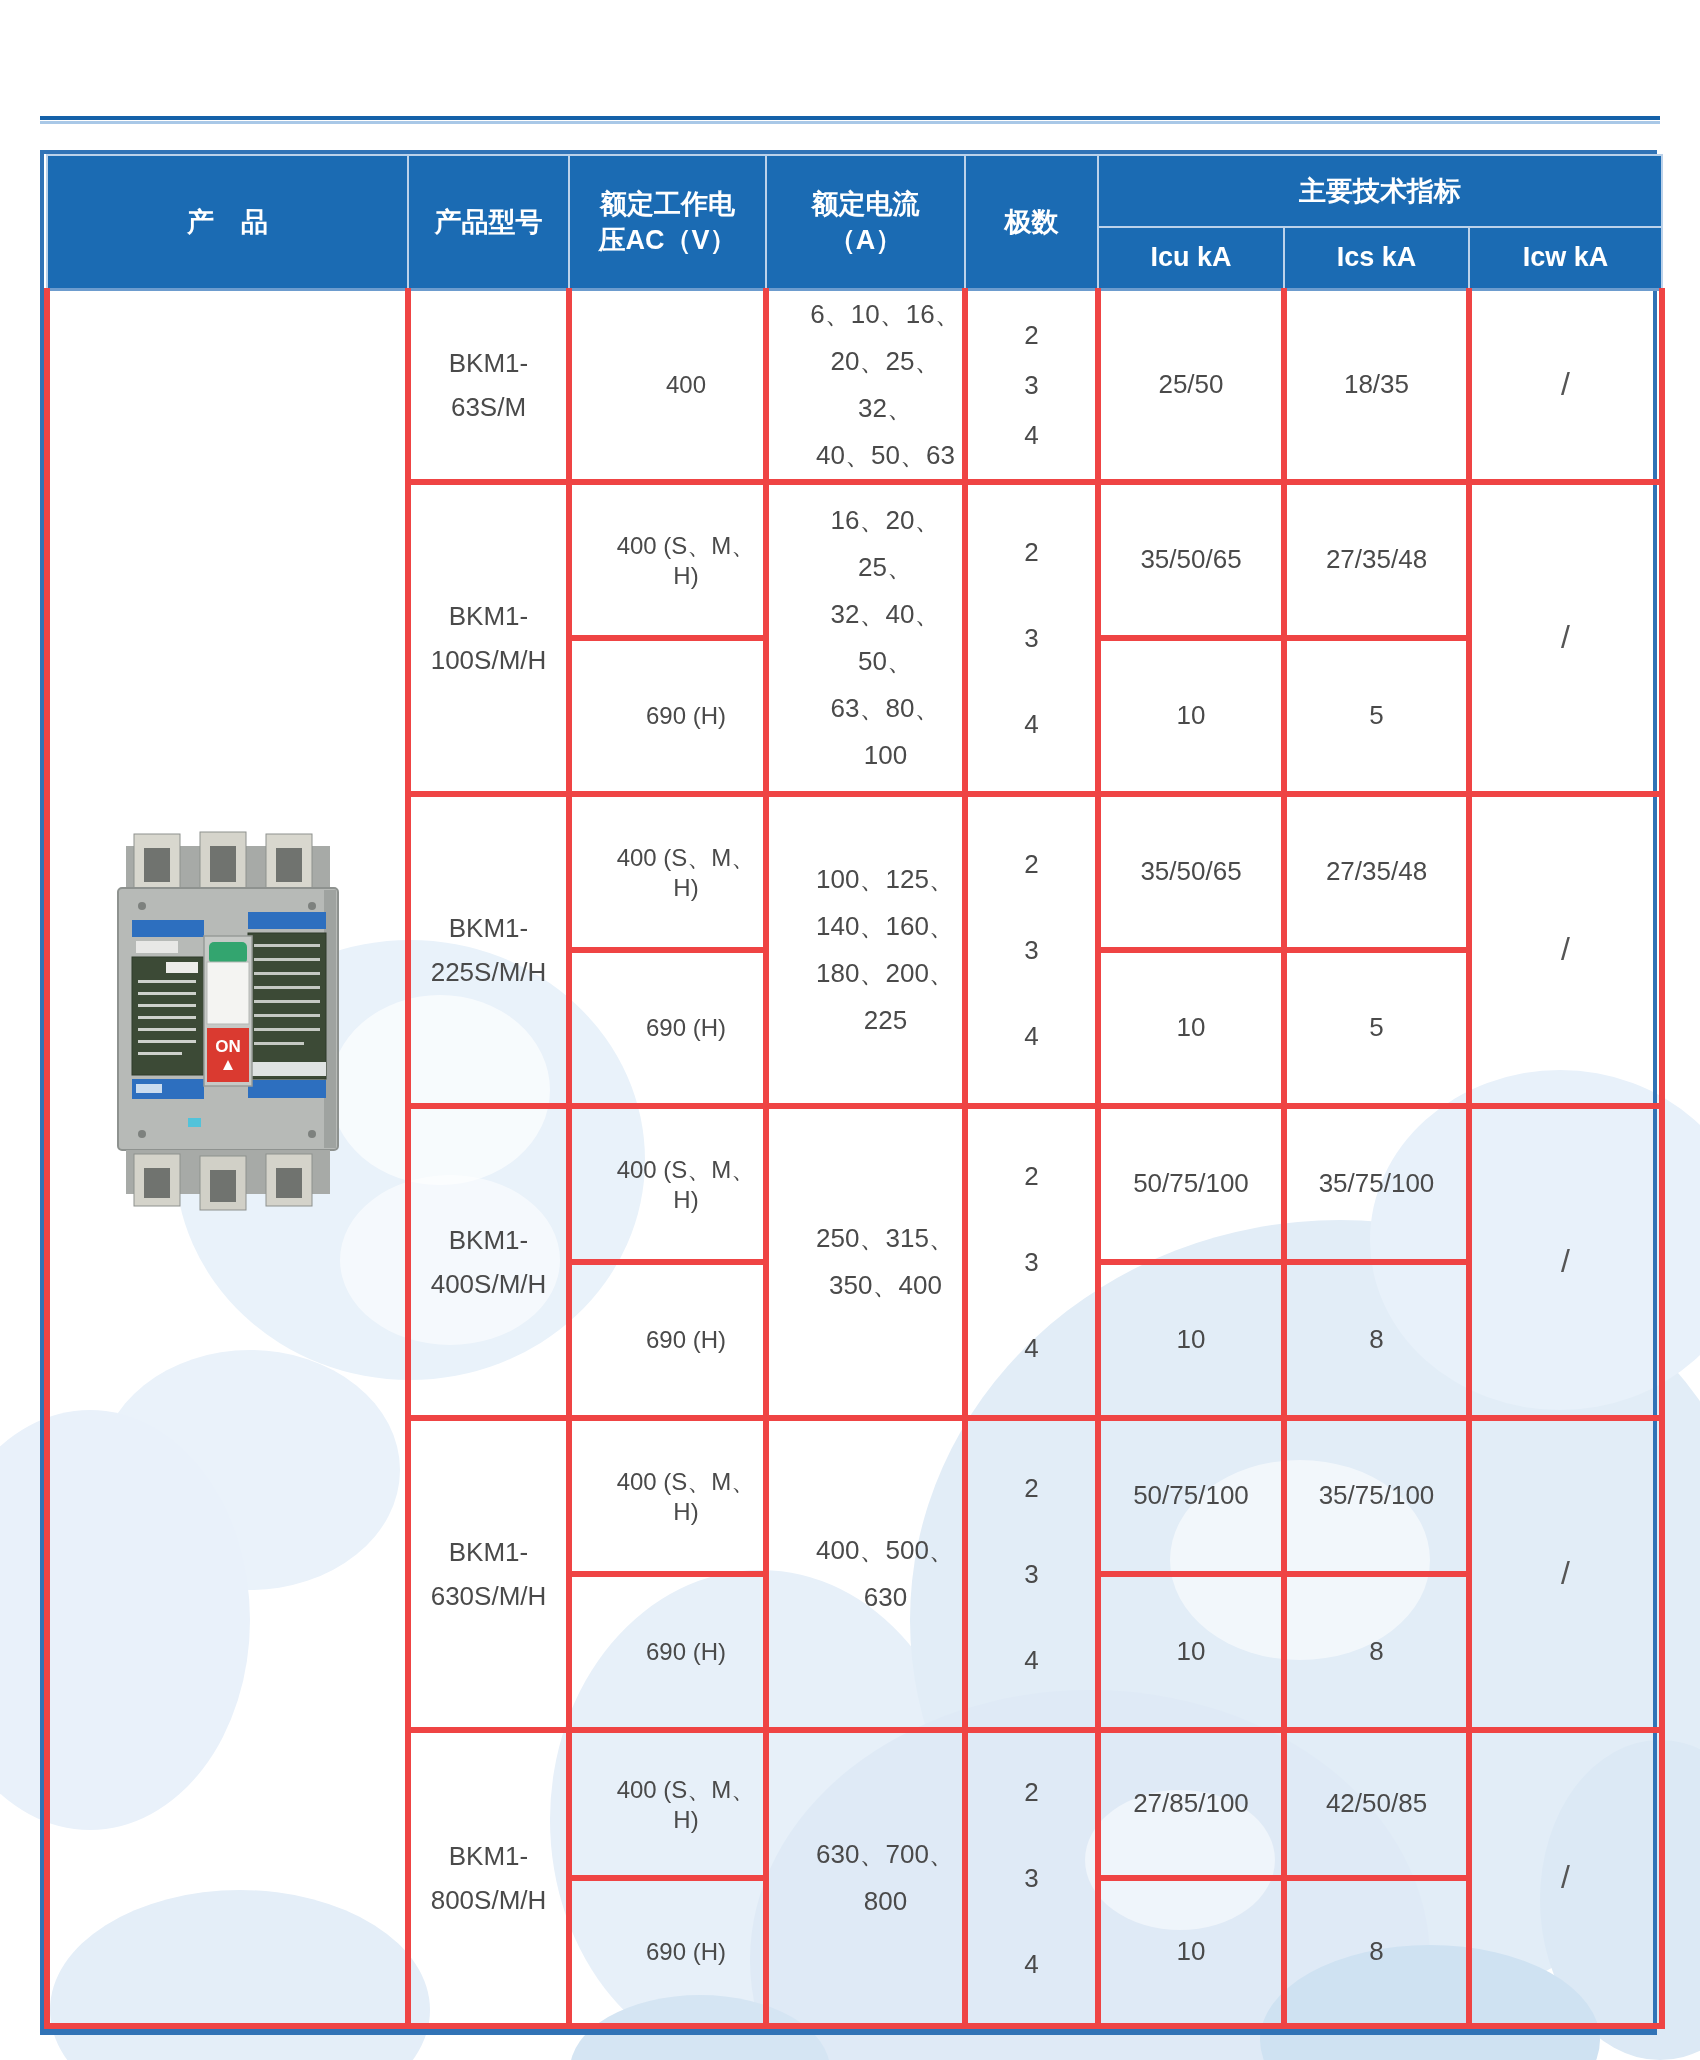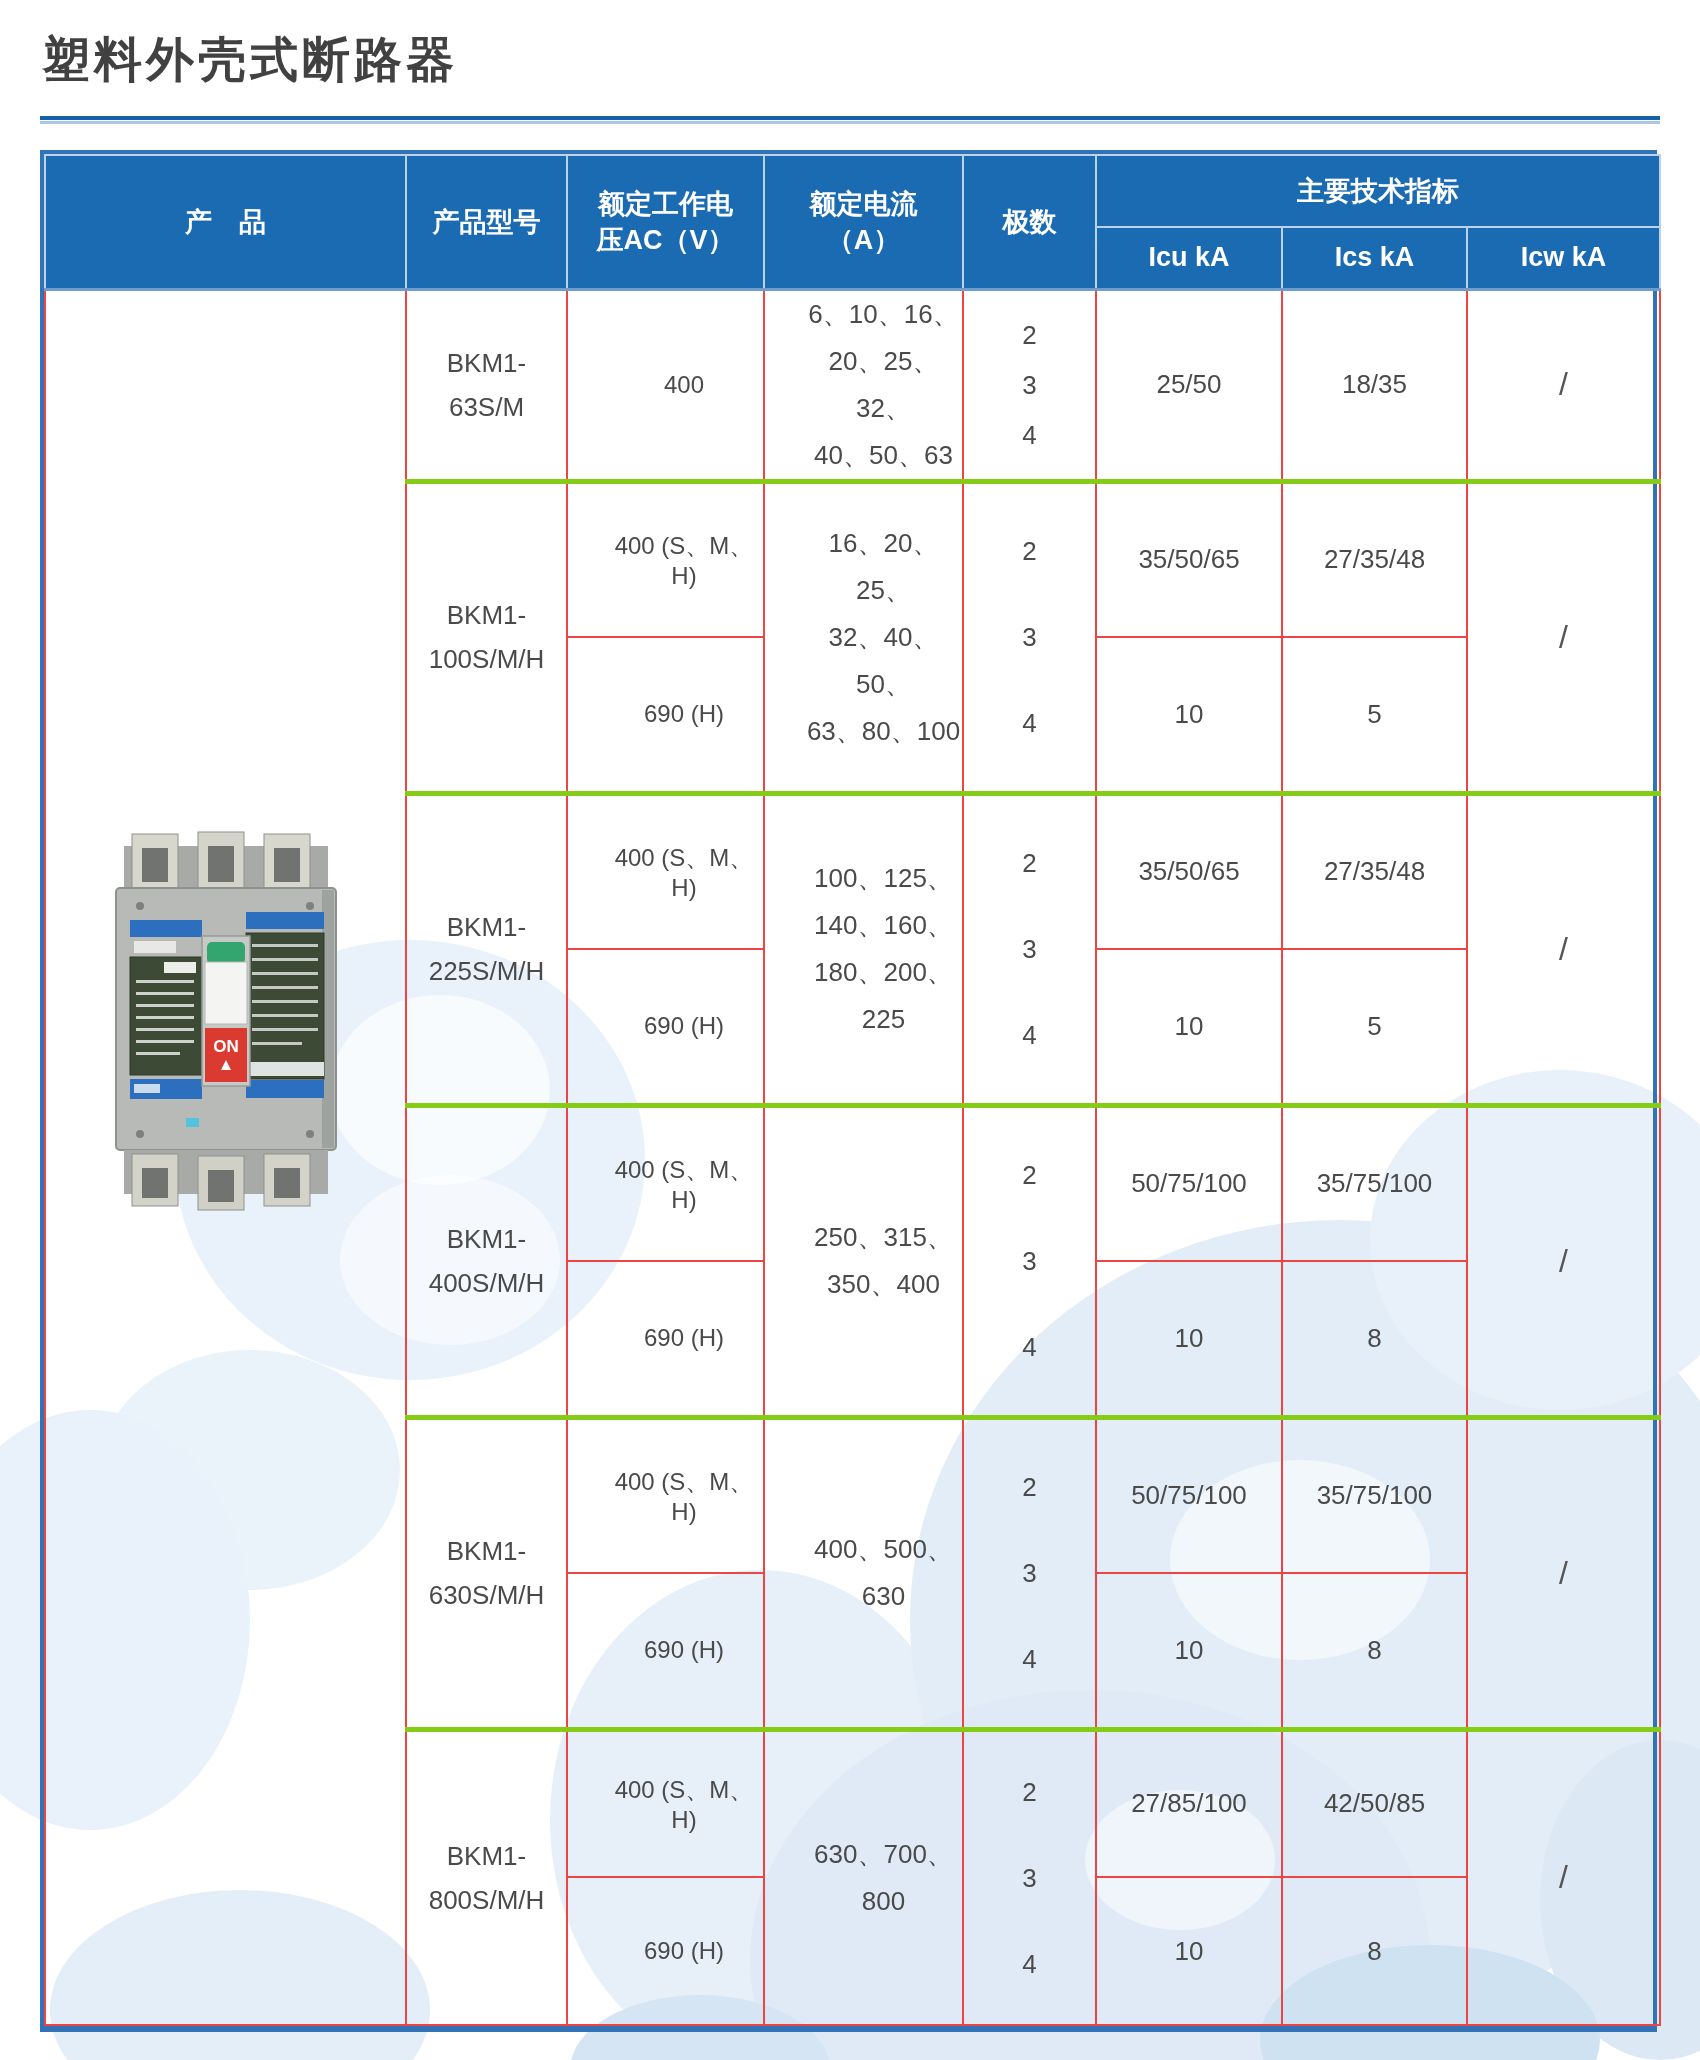--- a/index.html
+++ b/index.html
@@ -19,21 +19,21 @@
   
   .table-wrap { position:absolute; left:40px; top:150px; width:1617px; z-index:1;
     border:4px solid #3173b6; border-bottom-width:6px; }
   table { width:100%; border-collapse:collapse; table-layout:fixed; background:transparent; }
 
   th { background:#1b6bb3; color:#ffffff; font-weight:bold; font-size:27px;
     border:2px solid #bcd2ea; text-align:center; vertical-align:middle; }
   .tr-h1 { height:72px; }
   .tr-h2 { height:62px; }
 
-  td { border:2px solid #ef4444; text-align:center; vertical-align:middle;
+  td { border:6px solid #ef4444; text-align:center; vertical-align:middle;
     color:#4a4a4a; font-size:26px; background:transparent; }
   tr.major > td { border-top:5px solid #84cc16; }
   tbody tr:first-child > td { border-top:3px solid #6d9cce; }
 
   .tr-r1 { height:153px; }
   .tr-sub { height:156px; }
   .tr-sub6 { height:148px; }
 
   .line { display:block; }
   .model .line { line-height:44px; }
@@ -62,21 +62,20 @@
     <ellipse cx="1560" cy="1240" rx="190" ry="170" fill="#e8f1fa"></ellipse>
     <ellipse cx="1090" cy="1960" rx="340" ry="270" fill="#dfeaf6"></ellipse>
     <ellipse cx="1300" cy="1560" rx="130" ry="100" fill="#ffffff" opacity="0.55"></ellipse>
     <ellipse cx="1180" cy="1860" rx="95" ry="70" fill="#ffffff" opacity="0.5"></ellipse>
     <ellipse cx="1660" cy="1900" rx="120" ry="160" fill="#dce9f5"></ellipse>
     <ellipse cx="1430" cy="2040" rx="170" ry="95" fill="#cfe2f2"></ellipse>
     <ellipse cx="700" cy="2070" rx="130" ry="75" fill="#d5e5f3"></ellipse>
     <ellipse cx="240" cy="2010" rx="190" ry="120" fill="#e4eef8"></ellipse>
   </svg>
 
-  <div class="title">塑料外壳式断路器</div>
   <div class="rule-dark"></div>
   <div class="rule-light"></div>
 
   <div class="table-wrap">
   <table>
     <colgroup>
       <col style="width:361px">
           <col style="width:161px">
           <col style="width:197px">
           <col style="width:199px">

